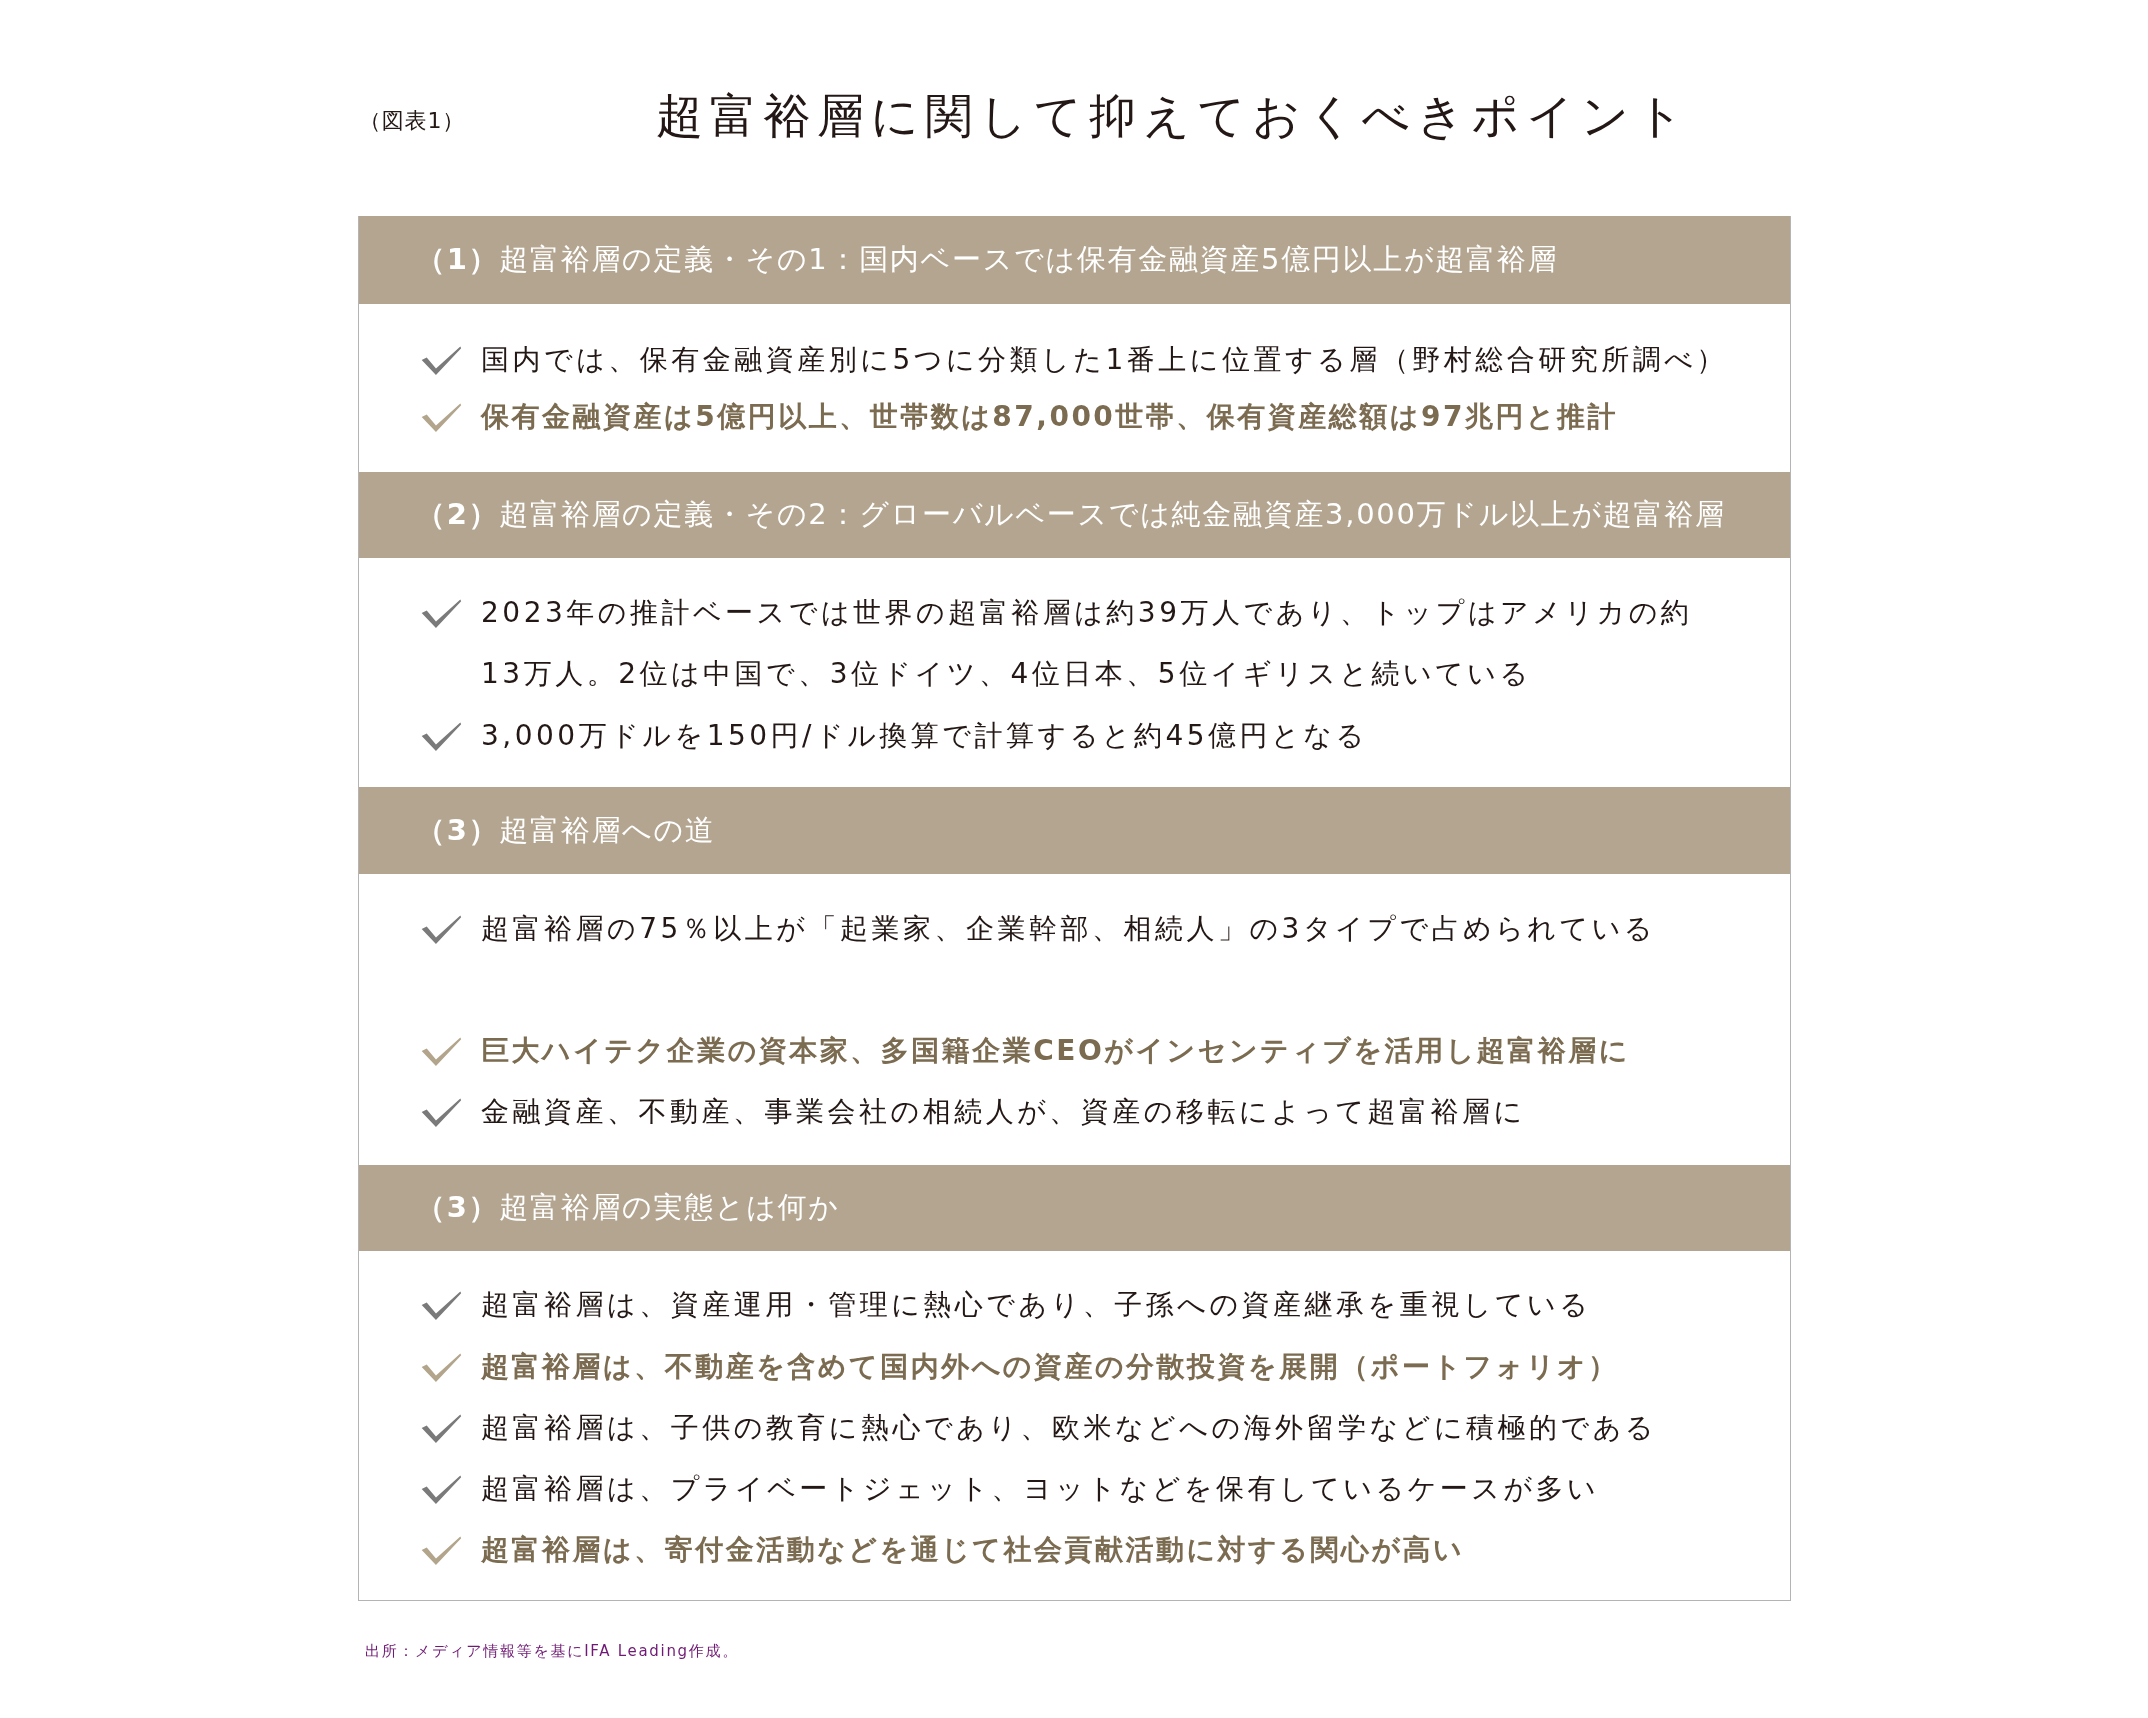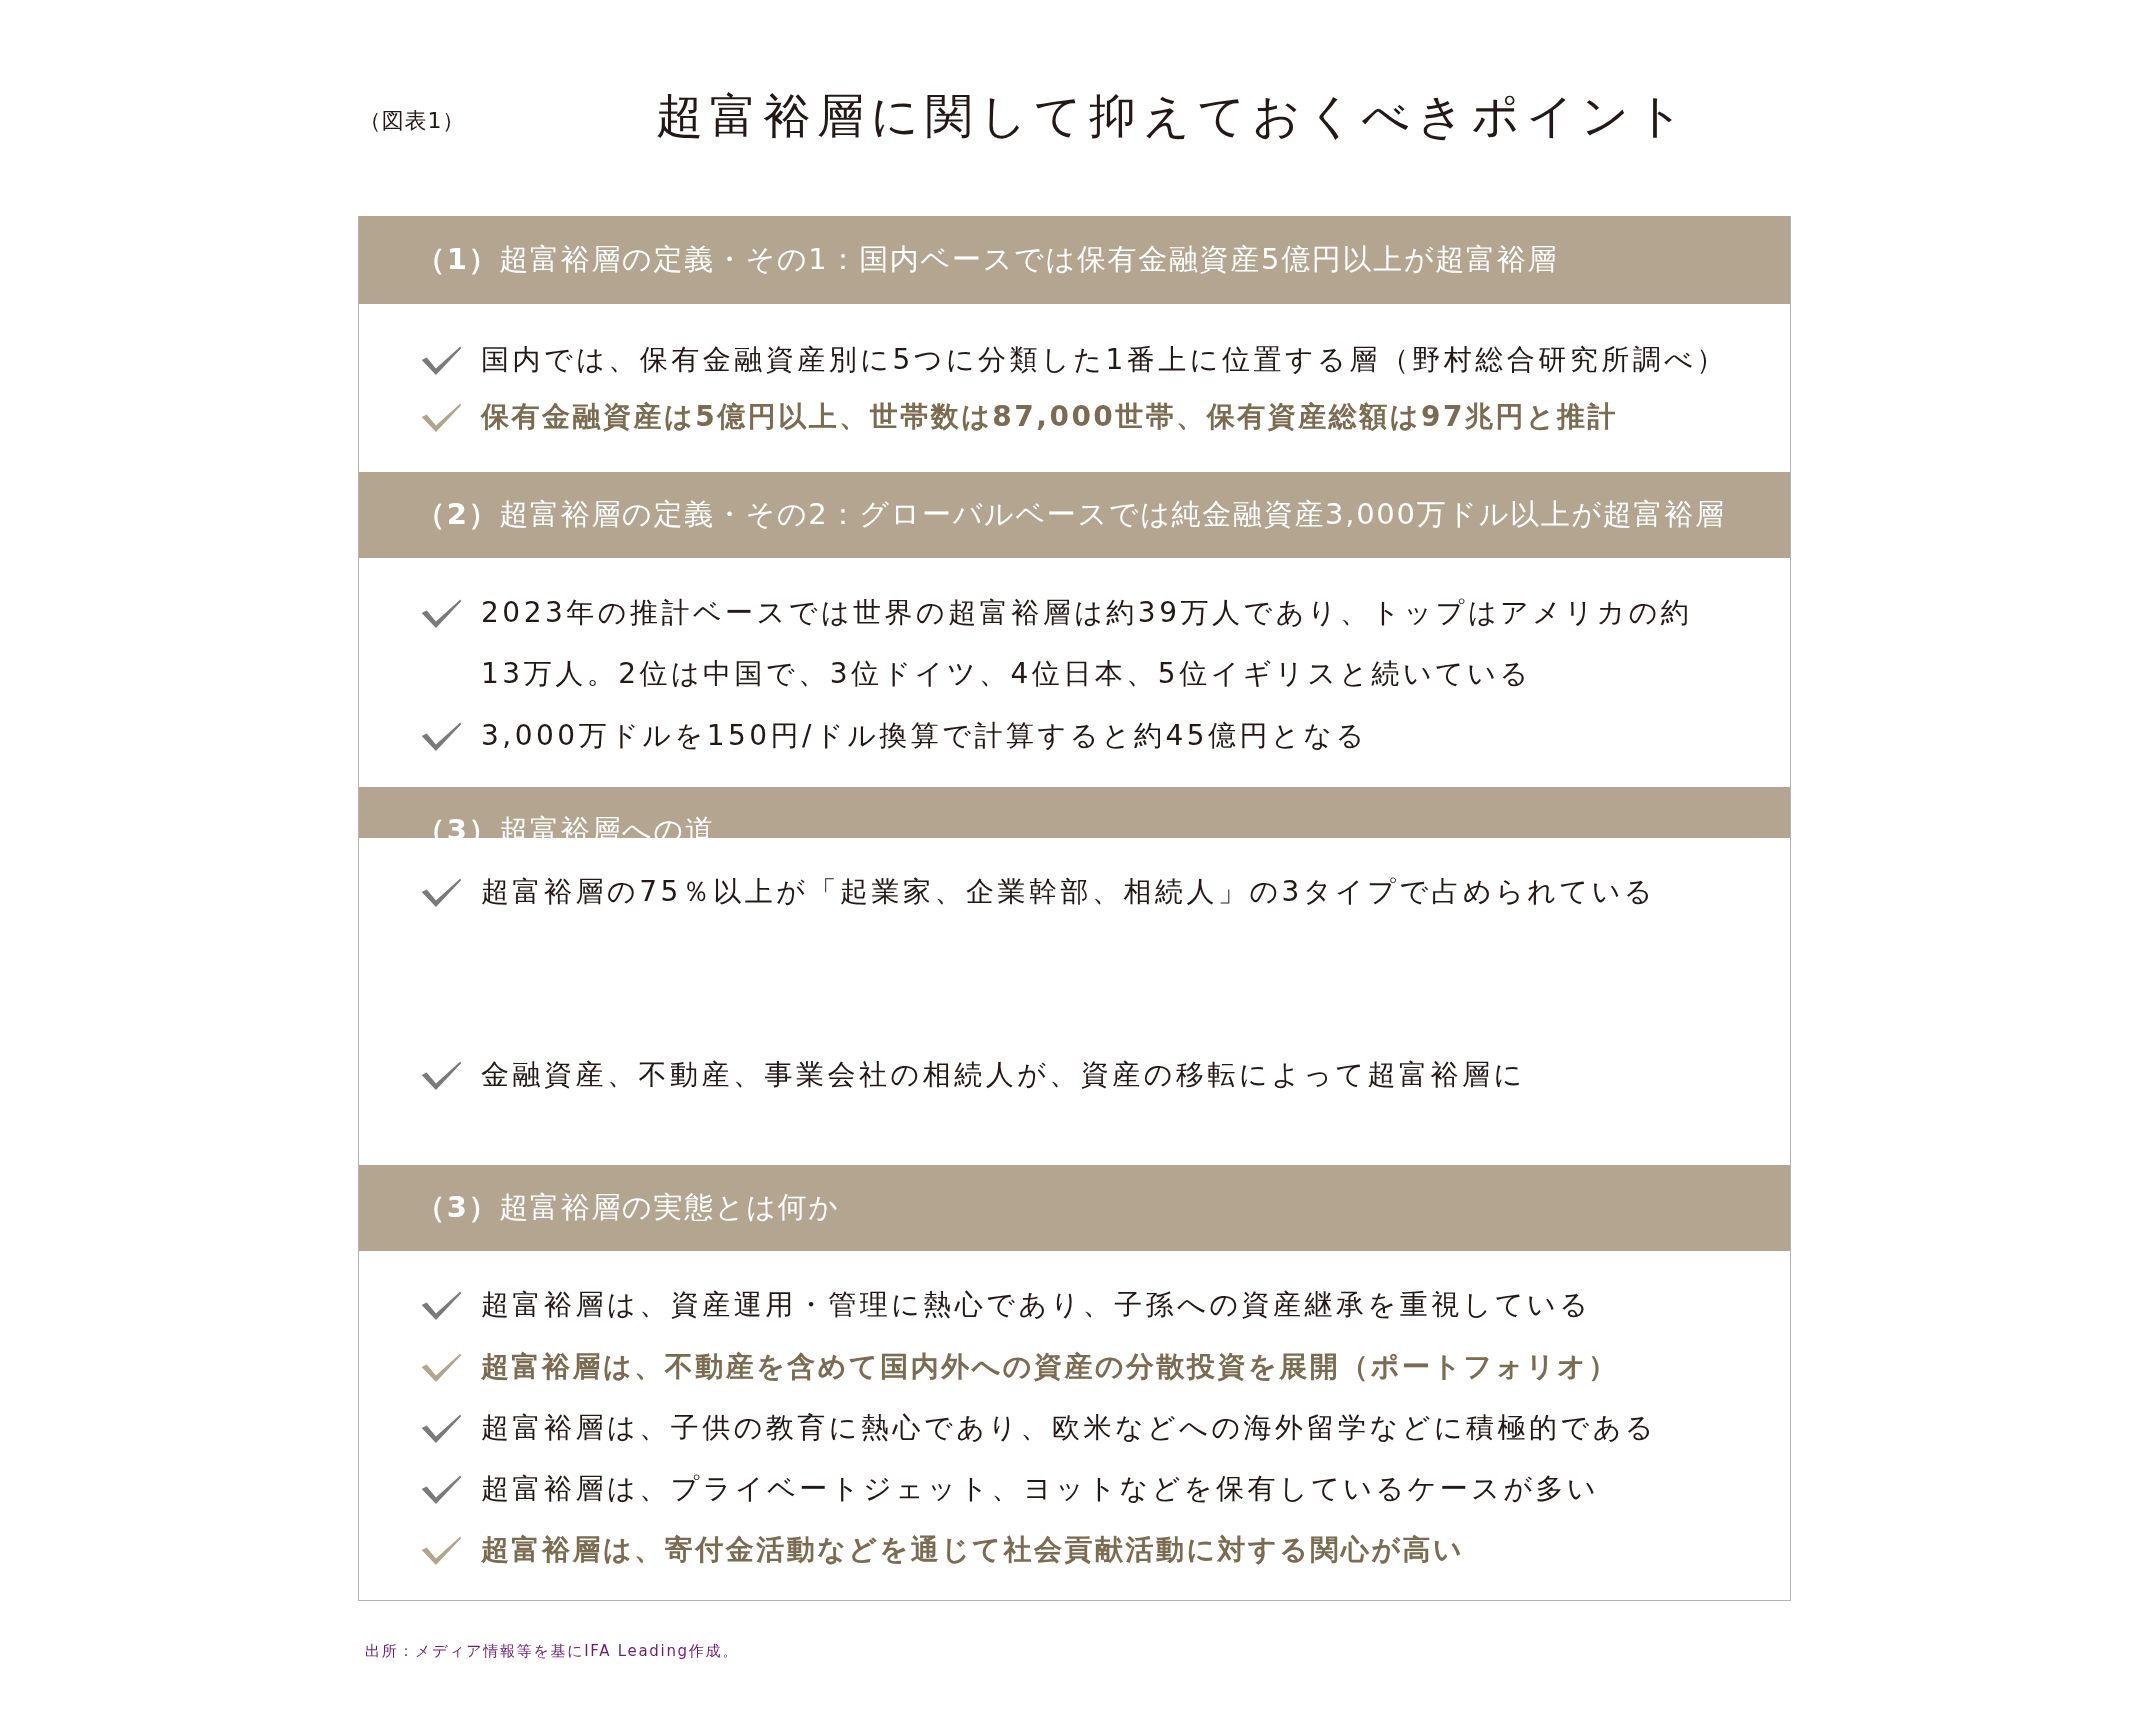--- a/index.html
+++ b/index.html
@@ -88,26 +88,32 @@
           <path d="M2 20 L8 17 L19 30 L48 4 L49 6 L19 38 Z" fill="#7a7a7a"></path>
         </svg>
       <span class="row-text">3,000万ドルを150円/ドル換算で計算すると約45億円となる</span>
     </div>
   </div>
 
   <div class="section-header" style="top:571px;height:87px;">
     <span class="num">（3）</span>
     <span>超富裕層への道</span>
   </div>
-  <div class="section-body" style="top:622px;height:350px;">
+  <div class="section-body" style="top:659px;height:350px;">
     <div class="row" style="top:29px;">
       <svg class="check" viewBox="0 0 50 40">
           <path d="M2 20 L8 17 L19 30 L48 4 L49 6 L19 38 Z" fill="#7a7a7a"></path>
         </svg>
       <span class="row-text">超富裕層の75％以上が「起業家、企業幹部、相続人」の3タイプで占められている</span>
+    </div>
+    <div class="row hl" style="top:151px;">
+      <svg class="check" viewBox="0 0 50 40">
+          <path d="M2 20 L8 17 L19 30 L48 4 L49 6 L19 38 Z" fill="#b3a58c"></path>
+        </svg>
+      <span class="row-text">巨大ハイテク企業の資本家、多国籍企業CEOがインセンティブを活用し超富裕層に</span>
     </div>
     <div class="row" style="top:212px;">
       <svg class="check" viewBox="0 0 50 40">
           <path d="M2 20 L8 17 L19 30 L48 4 L49 6 L19 38 Z" fill="#7a7a7a"></path>
         </svg>
       <span class="row-text">金融資産、不動産、事業会社の相続人が、資産の移転によって超富裕層に</span>
     </div>
   </div>
 
   <div class="section-header" style="top:949px;height:86px;">

